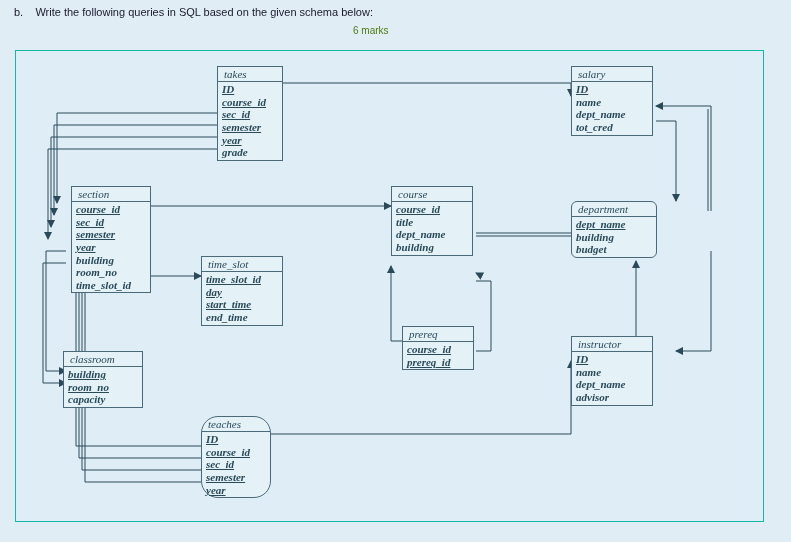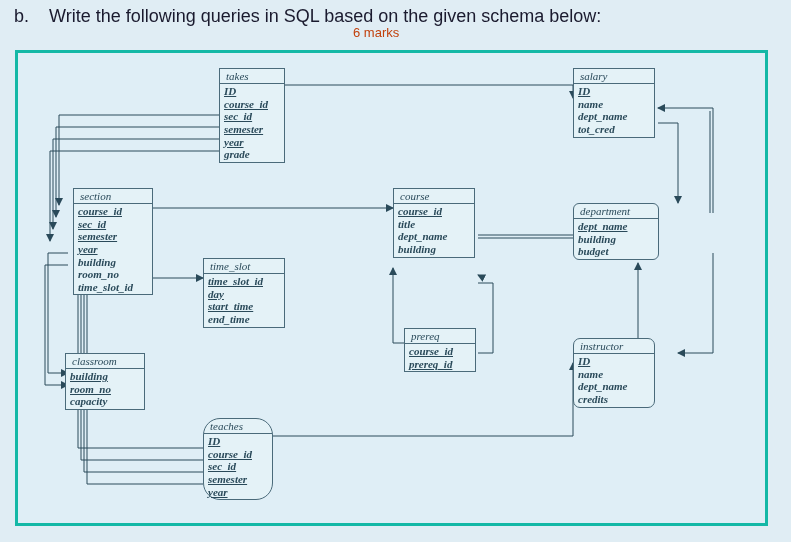--- a/index.html
+++ b/index.html
@@ -9,39 +9,39 @@
   width: 791px;
   height: 542px;
   position: relative;
   overflow: hidden;
 }
 .question-text {
   position: absolute;
   top: 6px;
   left: 14px;
   font-family: Arial, sans-serif;
-  font-size: 18px;
+  font-size: 11px;
   color: #1a1a2e;
 }
 .marks {
   position: absolute;
   top: 25px;
   left: 353px;
   font-family: Arial, sans-serif;
-  font-size: 13px;
-  color: #c2410c;
+  font-size: 10px;
+  color: #4d7c0f;
 }
 .diagram-frame {
   position: absolute;
   left: 15px;
   top: 50px;
   width: 747px;
   height: 470px;
   background: #dfeef6;
-  border: 3px solid #14b8a6;
+  border: 1px solid #14b8a6;
 }
 .entity {
   position: absolute;
   background: #e4f2f7;
   border: 1px solid #4a6a7a;
   font-size: 11px;
   font-style: italic;
   color: #2a4a5a;
 }
 .entity-title {
@@ -204,27 +204,27 @@
 </div>
 
 <div class="entity" style="left:386px; top:275px; width:70px;">
   <div class="entity-title">prereq</div>
   <div class="entity-body">
     <div class="attr pk">course_id</div>
     <div class="attr pk">prereq_id</div>
   </div>
 </div>
 
-<div class="entity" style="left:555px; top:285px; width:80px;border-radius:7px;">
+<div class="entity" style="left:555px; top:285px; width:80px;">
   <div class="entity-title">instructor</div>
   <div class="entity-body">
     <div class="attr pk">ID</div>
     <div class="attr">name</div>
     <div class="attr">dept_name</div>
-    <div class="attr">credits</div>
+    <div class="attr">advisor</div>
   </div>
 </div>
 
 <div class="entity" style="left:185px; top:365px; width:68px;border-radius:17px;">
   <div class="entity-title">teaches</div>
   <div class="entity-body">
     <div class="attr pk">ID</div>
     <div class="attr pk">course_id</div>
     <div class="attr pk">sec_id</div>
     <div class="attr pk">semester</div>

